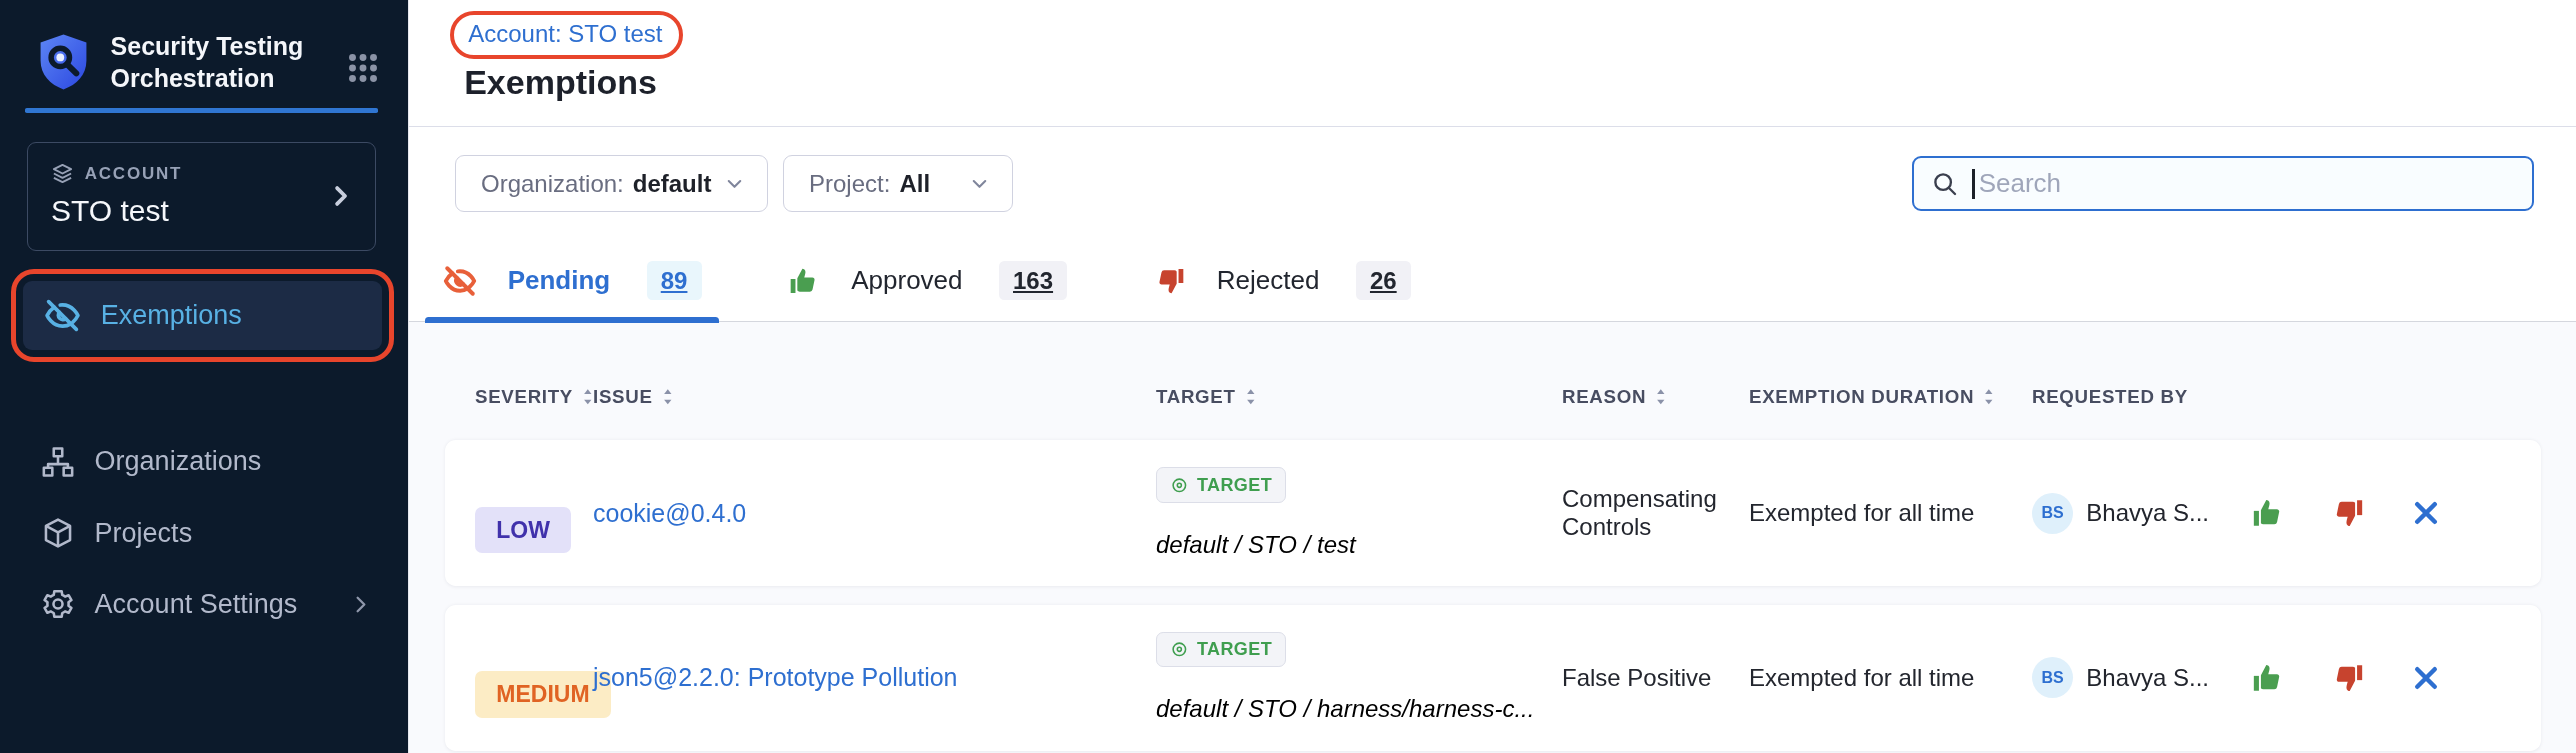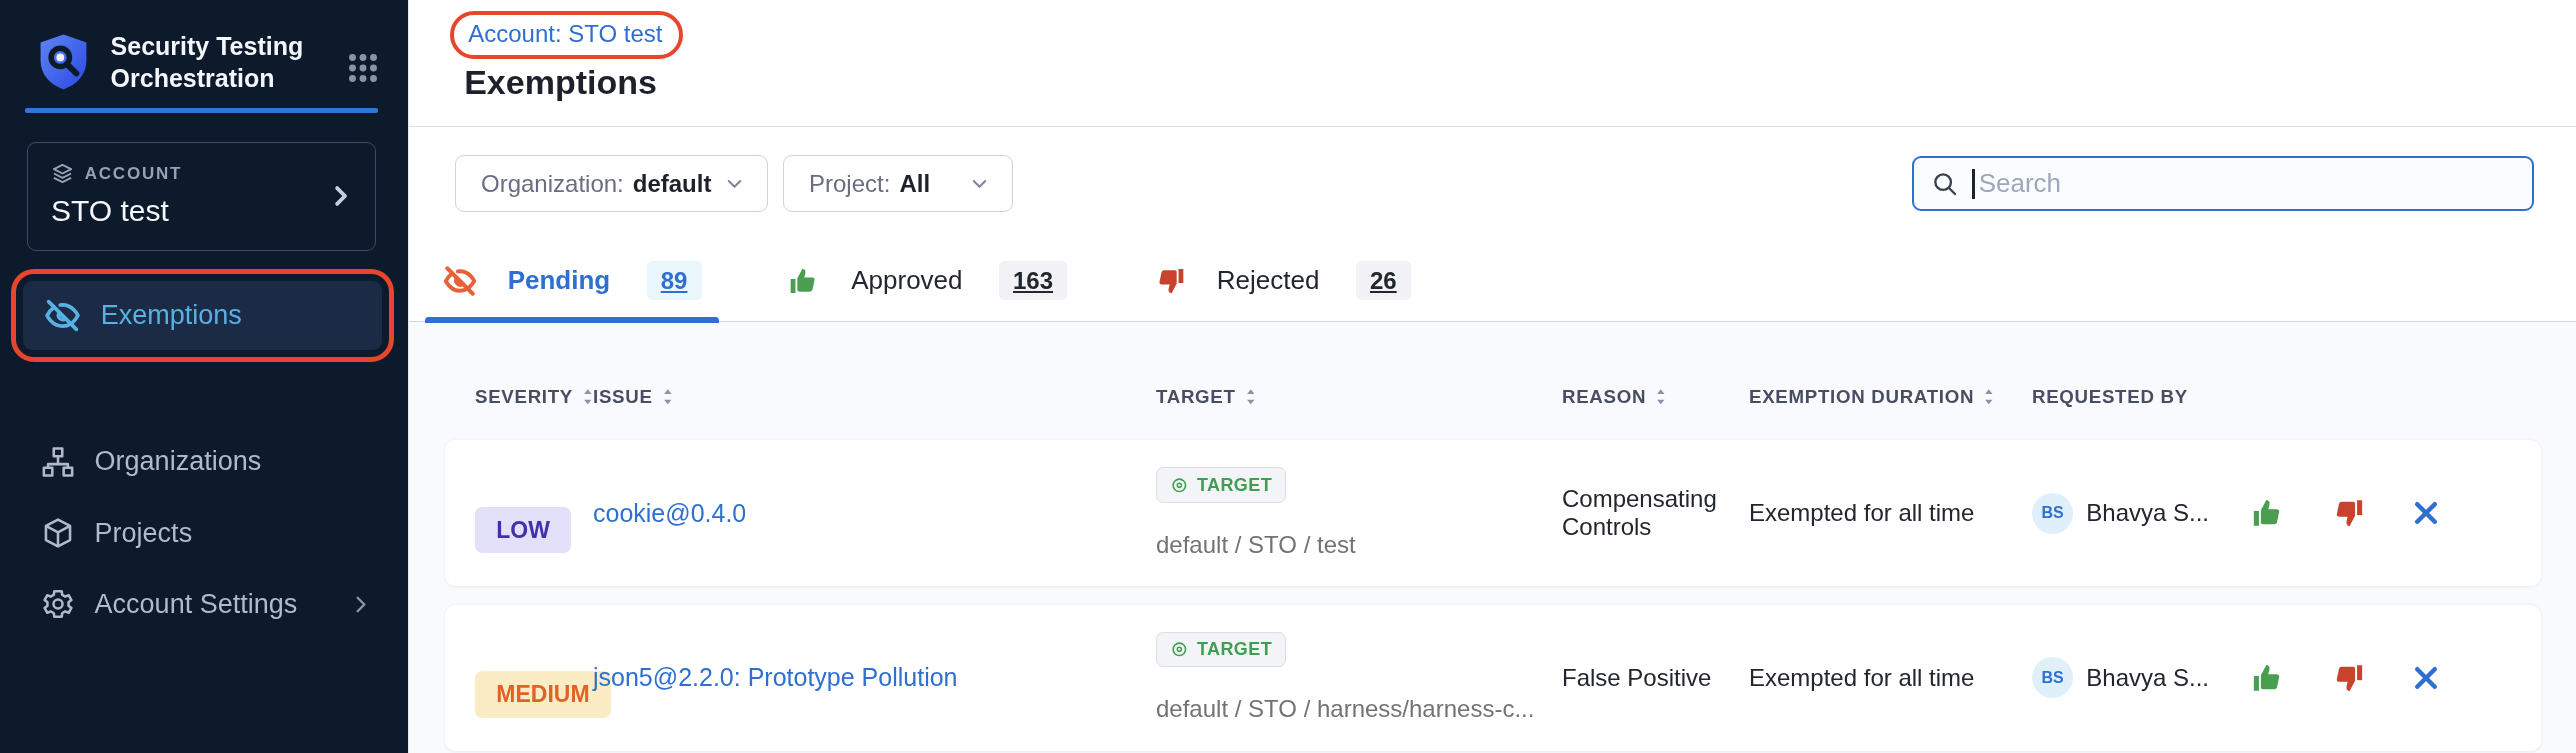--- a/index.html
+++ b/index.html
@@ -117,21 +117,21 @@
   .sev-badge { display:inline-block; font-size:23px; font-weight:800; border-radius:7.1px; padding:9.8px 21.3px; }
   .sev-low { background:#e3e1f9; color:#4031ab; }
   .sev-medium { background:#fcecc5; color:#e06323; }
   .issue-link { color:#2e6fd0; font-size:25px; font-weight:500; cursor:pointer; }
   .cell-scope { display:flex; flex-direction:column; align-items:flex-start; gap:28px; }
   .scope-chip {
     display:flex; align-items:center; gap:8px; border:1.8px solid #dcdee8; background:#f3f4f8;
     border-radius:7.1px; padding:6.2px 13.3px;
   }
   .scope-chip-label { font-size:18px; font-weight:800; color:#3f9e4f; letter-spacing:0.4px; }
-  .scope-path { font-size:24px; color:#737373; }
+  .scope-path { font-size:24px; color:#000000;font-style:italic; }
   .cell-requested { display:flex; align-items:center; gap:13.3px; }
   .avatar {
     width:41px; height:41px; border-radius:50%; background:#dff0fb; flex:none;
     display:flex; align-items:center; justify-content:center;
     font-size:16px; font-weight:700; color:#2e6fd0;
   }
   .req-name { font-size:24px; color:#22252d; white-space:nowrap; }
   .cell-actions { display:flex; align-items:center; gap:46px; }
   .act { cursor:pointer; }
   .act-approve { color:#4a9e50; }

